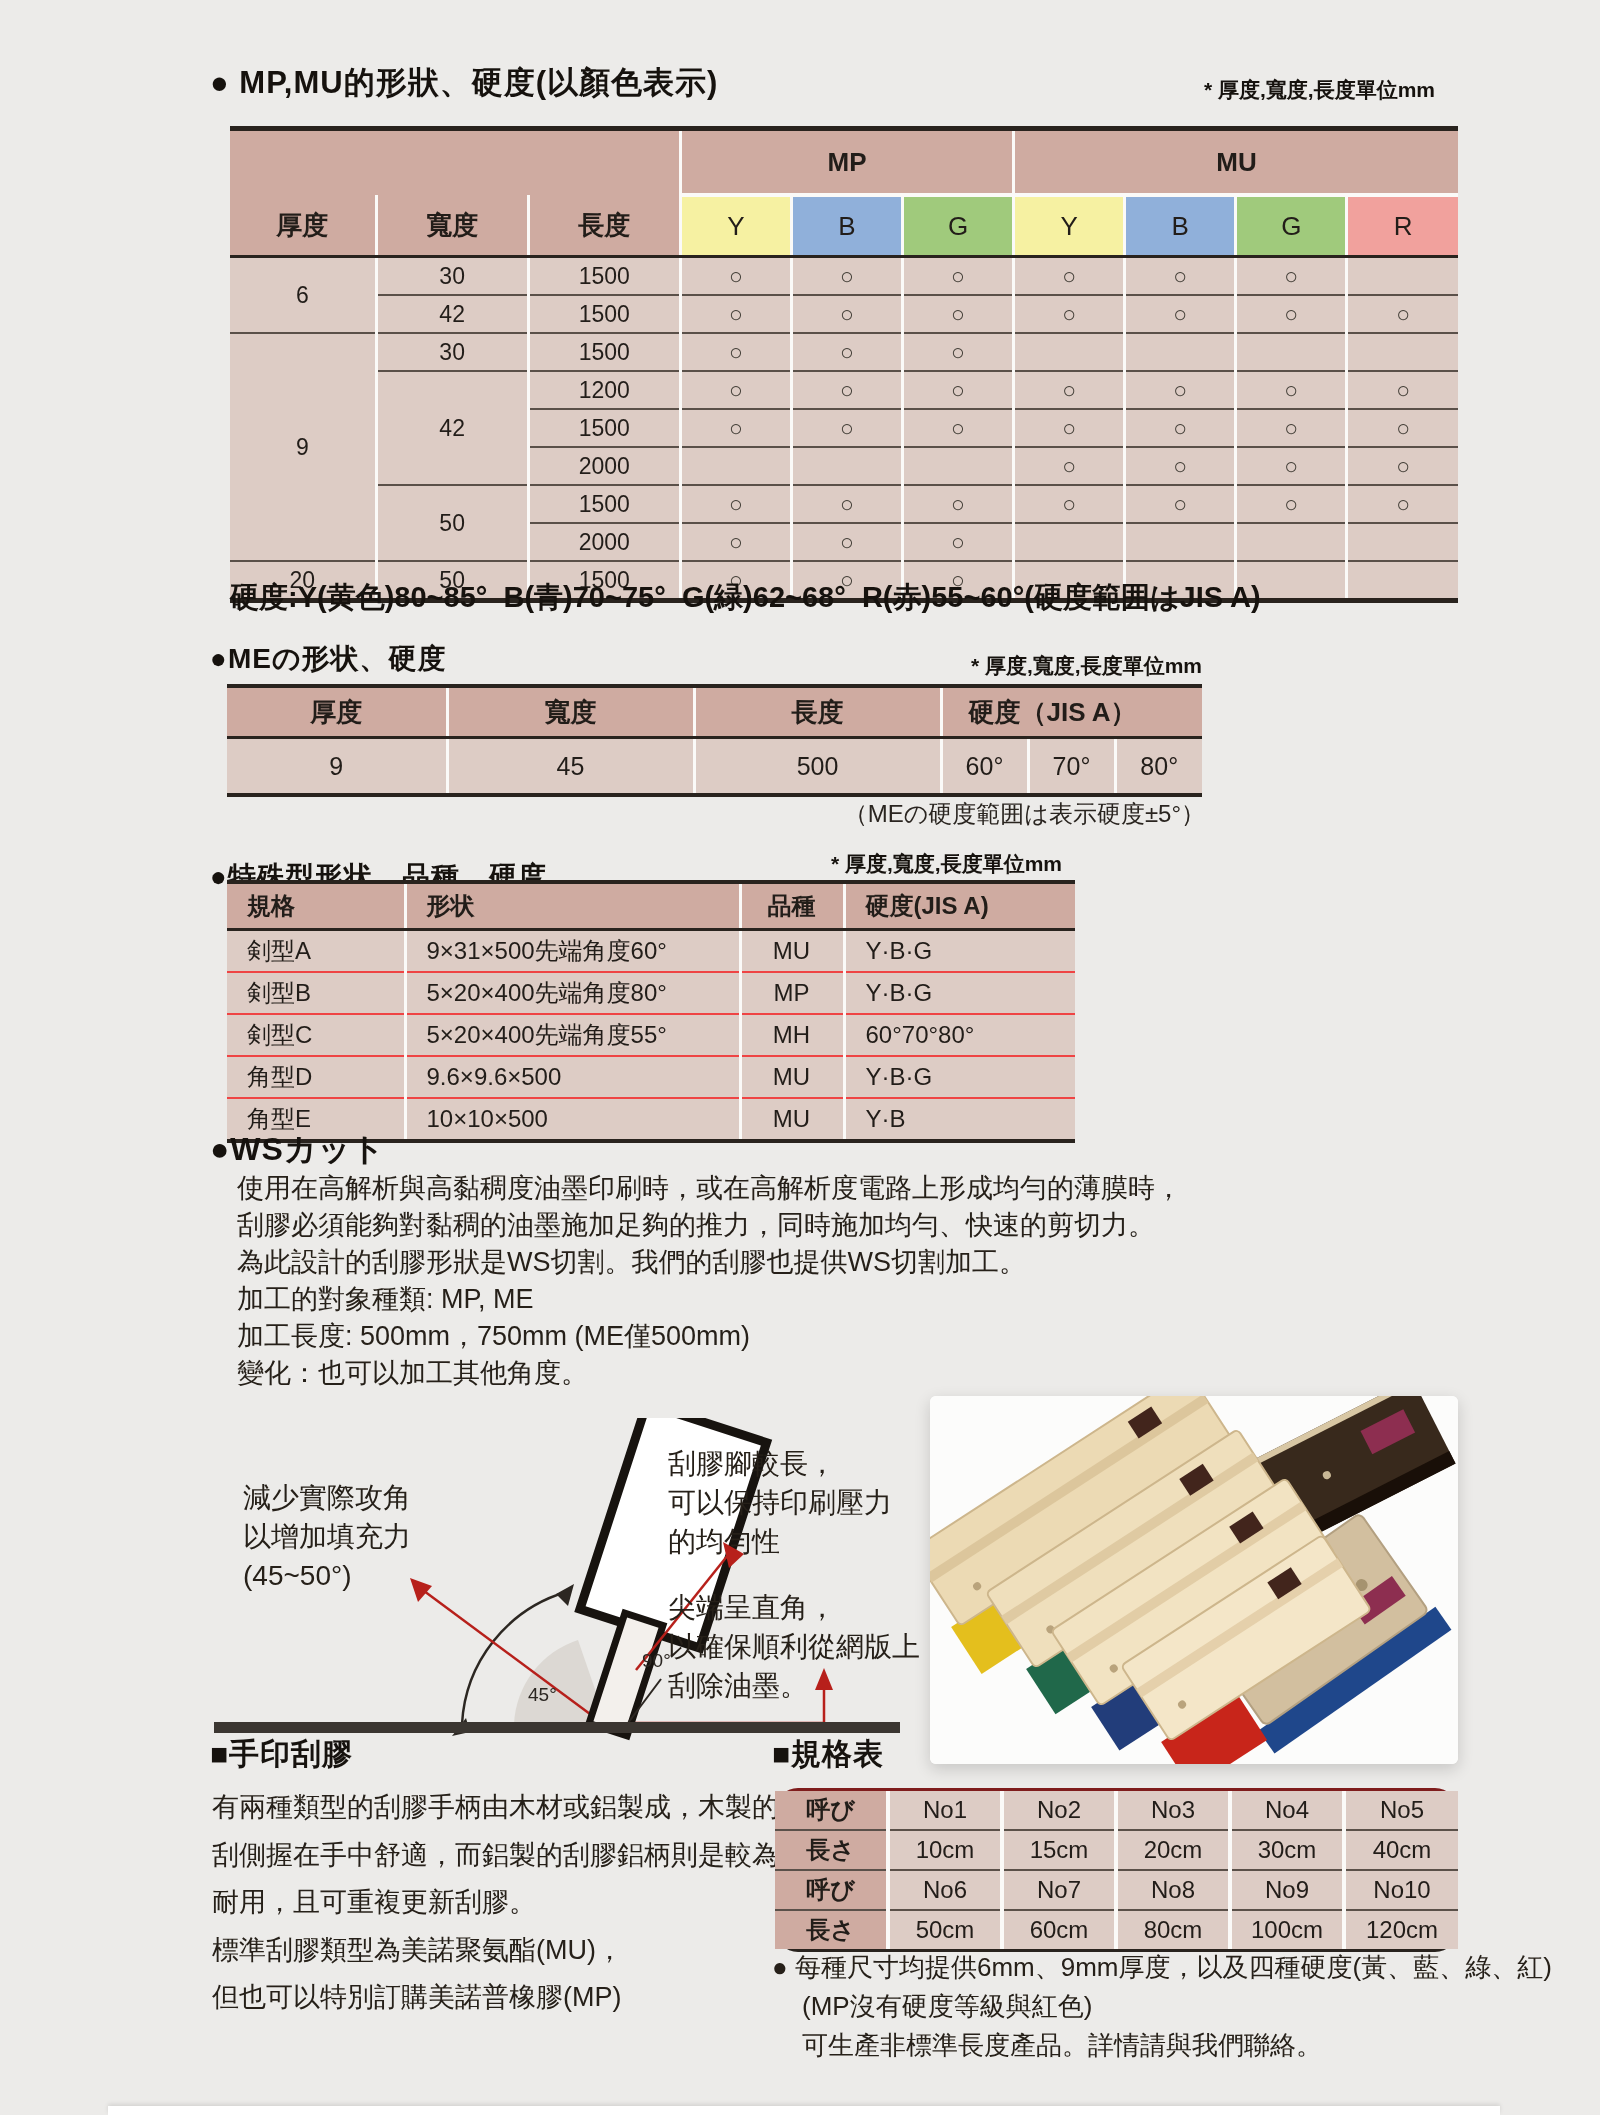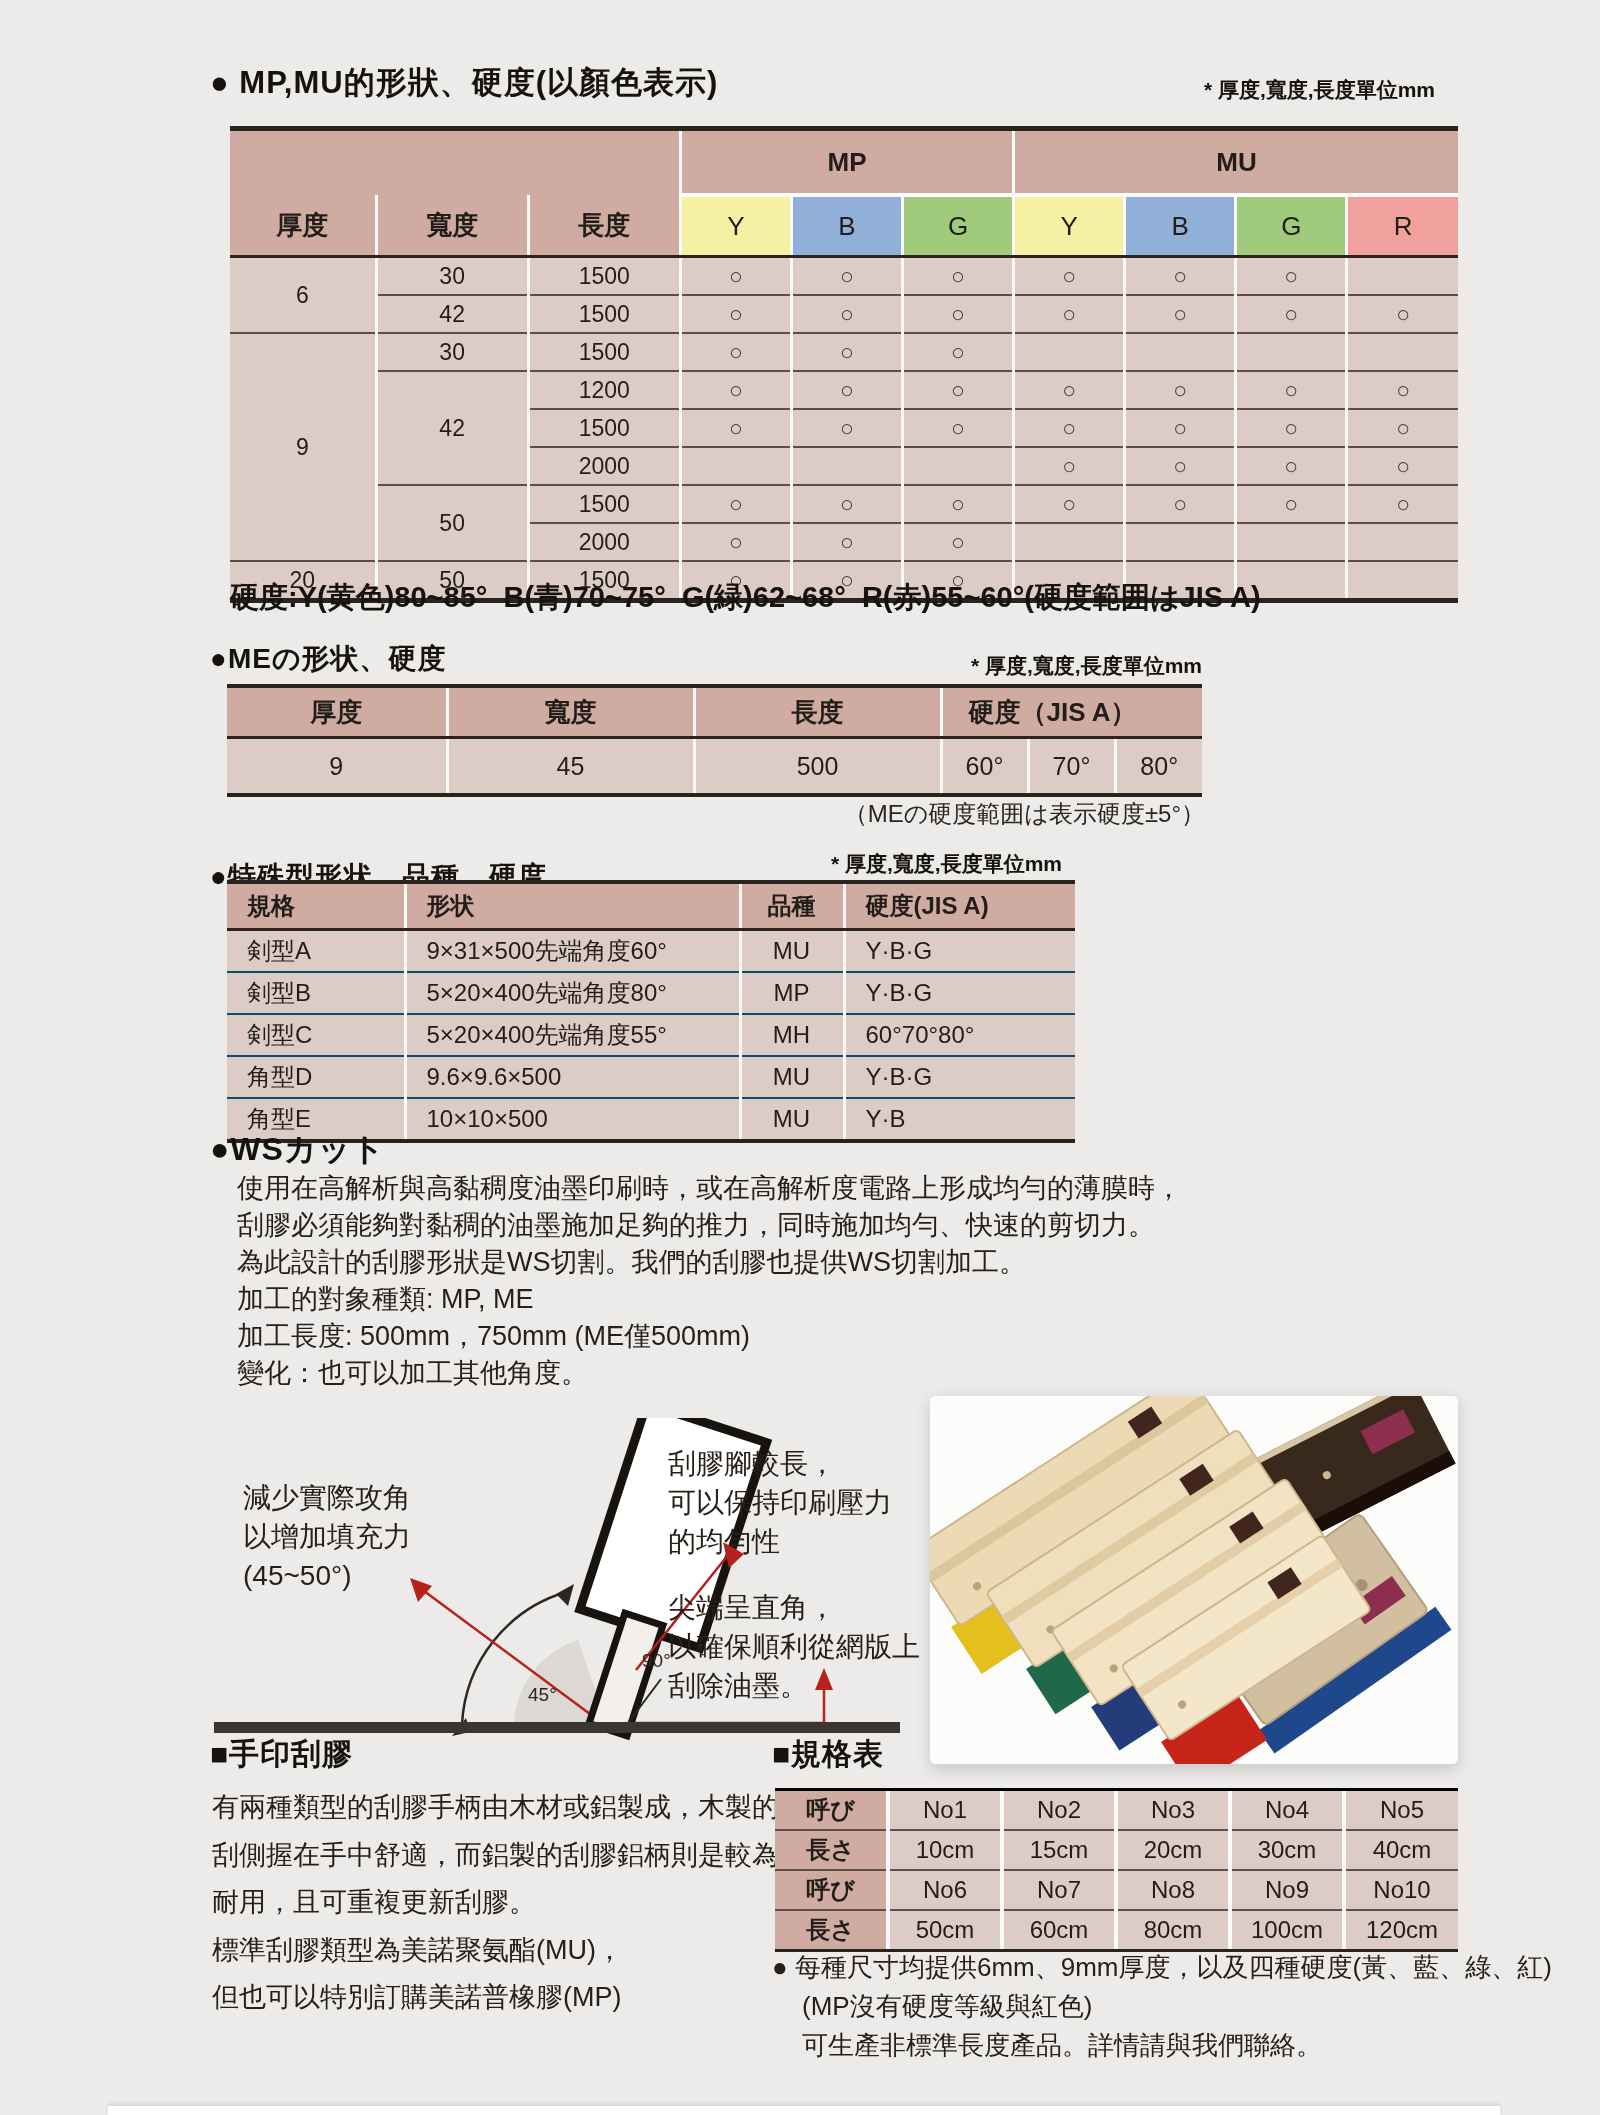--- a/index.html
+++ b/index.html
@@ -8,21 +8,21 @@
   .abs{position:absolute;}
   .sec-title{font-weight:bold;font-size:31px;letter-spacing:1px;color:#16120e;}
   .unit-note{font-weight:bold;font-size:21px;text-align:right;color:#16120e;}
   .small-note{font-size:24px;text-align:right;color:#2a2520;}
 
   
   table{border-collapse:collapse;table-layout:fixed;width:100%;}
   td{overflow:hidden;white-space:nowrap;}
   .twrap{border-top:5px solid #29231e;border-bottom:5px solid #29231e;}
   .twrap4{border-top:4px solid #29231e;border-bottom:4px solid #29231e;}
-  .twrap3{border-top:3px solid #000000;border-bottom:3px solid #29231e;}
+  .twrap3{border-top:3px solid #7f1d1d;border-bottom:3px solid #29231e;border-radius:23px;}
 
   .hd{background:#cfaba1;font-weight:bold;}
   .lt{background:#ddccc5;}
   td{border-left:3px solid #fbfaf8;}
   td.c0{border-left:none;}
 
   
   .t1 td{text-align:center;}
   .t1 .hrow1 td{height:60px;font-size:26px;border-bottom:4px solid #fbfaf8;}
   .t1 .hrow1 td.c0{border-bottom:none;}
@@ -39,21 +39,21 @@
 
   
   .t2 td{text-align:center;}
   .t2 .hr td{height:46px;font-size:26px;border-bottom:3px solid #29231e;}
   .t2 .hr td.hleft{text-align:left;padding-left:26px;}
   .t2 .dr td{height:52px;font-size:25px;}
 
   
   .t3 td{font-size:24px;padding-left:20px;}
   .t3 .hr td{height:42px;border-bottom:3px solid #29231e;}
-  .t3 .dr td{height:38px;border-bottom:2px solid #0c4a6e;}
+  .t3 .dr td{height:38px;border-bottom:2px solid #ef4444;}
   .t3 tr.dr:last-child td{border-bottom:none;}
   .t3 td.ctr{text-align:center;padding-left:0;}
 
   
   .para{font-size:27px;color:#262019;}
   .para div{white-space:nowrap;}
   .ws-lines div{line-height:37px;}
   .hp-lines div{line-height:47.5px;}
 
   

